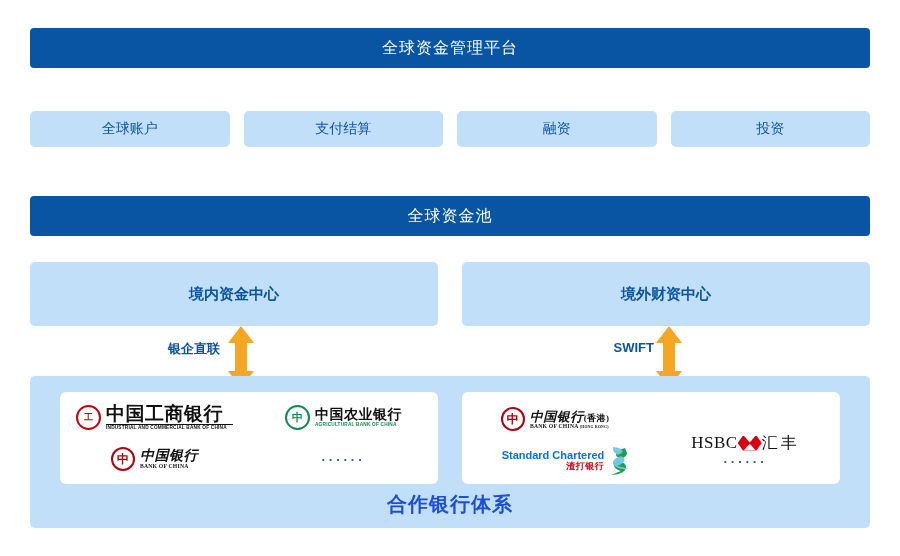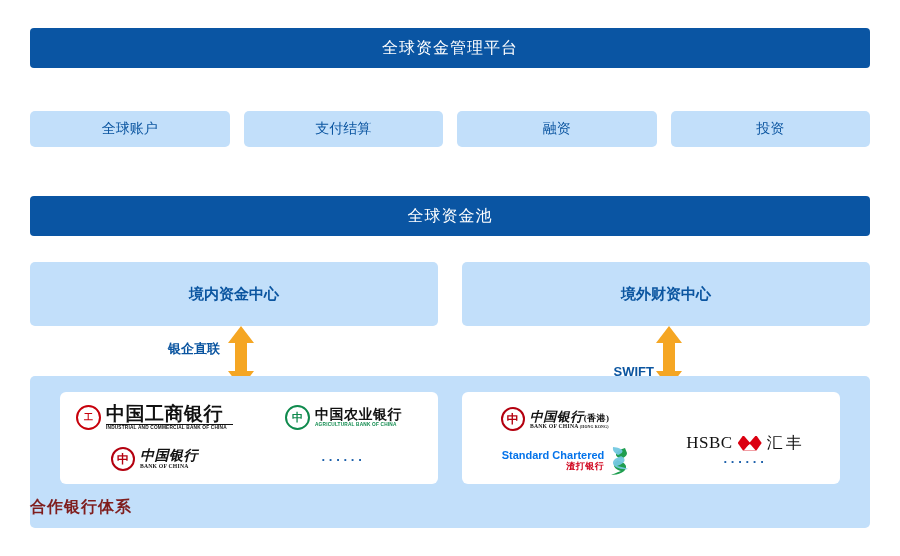--- a/index.html
+++ b/index.html
@@ -48,21 +48,21 @@
     position:absolute;top:326px;height:62px;width:410px;
     display:flex;align-items:center;
   }
   #connector-left{left:30px;}
   #connector-right{left:464px;}
   .conn-label{
     position:absolute;top:14px;font-size:13px;color:#0b55a0;font-weight:bold;
     text-align:right;width:150px;
   }
   #connector-left .conn-label{left:40px;}
-  #connector-right .conn-label{left:40px;margin-top:24px;}
+  #connector-right .conn-label{left:40px;}
   .arrow-updown{
     position:absolute;top:0;width:30px;height:62px;
   }
   #connector-left .arrow-updown{left:196px;}
   #connector-right .arrow-updown{left:190px;}
 
   
   .partner-wrap{
     position:absolute;left:30px;top:376px;width:840px;height:152px;
     background:#c2dffa;border-radius:5px;
@@ -78,22 +78,22 @@
   }
   .bank-row{
     display:flex;align-items:center;justify-content:space-around;
     height:46px;
   }
   .bank-slot{
     display:flex;align-items:center;justify-content:center;
     width:50%;height:100%;
   }
   .partner-label{
-    position:absolute;left:0;right:0;bottom:10px;
-    color:#7f1d1d;font-size:16px;font-weight:bold;letter-spacing:1px;
+    position:absolute;left:0;right:0;bottom:10px;text-align:center;
+    color:#1d4ed8;font-size:20px;font-weight:bold;letter-spacing:1px;
   }
 
   
   .logo{display:flex;align-items:center;gap:5px;}
   .logo-text{display:flex;flex-direction:column;line-height:1;}
   .cn-name{font-weight:bold;letter-spacing:.5px;}
   .en-name{font-size:5px;letter-spacing:.2px;transform:scale(.95);transform-origin:left center;}
 
   
   .icbc .cn-name{font-size:19px;color:#111;border-bottom:1.5px solid #111;padding-bottom:1px;}
@@ -112,21 +112,21 @@
 
   .seal{
     border-radius:50%;display:flex;align-items:center;justify-content:center;
     font-weight:bold;flex:0 0 auto;
   }
   .seal-icbc{width:21px;height:21px;border:2.5px solid #c7000b;color:#c7000b;font-size:9px;}
   .seal-abc{width:21px;height:21px;border:2.5px solid #0f8a4d;color:#0f8a4d;font-size:11px;}
   .seal-boc{width:20px;height:20px;border:2.5px solid #b4000f;color:#b4000f;font-size:12px;}
 
   
-  .hsbc{display:flex;align-items:center;gap:5px;margin-top:48px;}
+  .hsbc{display:flex;align-items:center;margin-top:48px;}
   .hsbc-word{font-family:"Liberation Serif",serif;font-size:17px;color:#111;letter-spacing:.5px;}
   .hsbc-mark{
     width:24px;height:15px;background:#db0011;position:relative;
     clip-path:polygon(0 50%,22% 0,78% 0,100% 50%,78% 100%,22% 100%);
     display:flex;align-items:center;justify-content:center;
   }
   .hsbc-mark::before{
     content:"";position:absolute;width:0;height:0;
     border-left:12px solid transparent;border-right:12px solid transparent;
     border-top:7.5px solid #ffffff;top:0;

